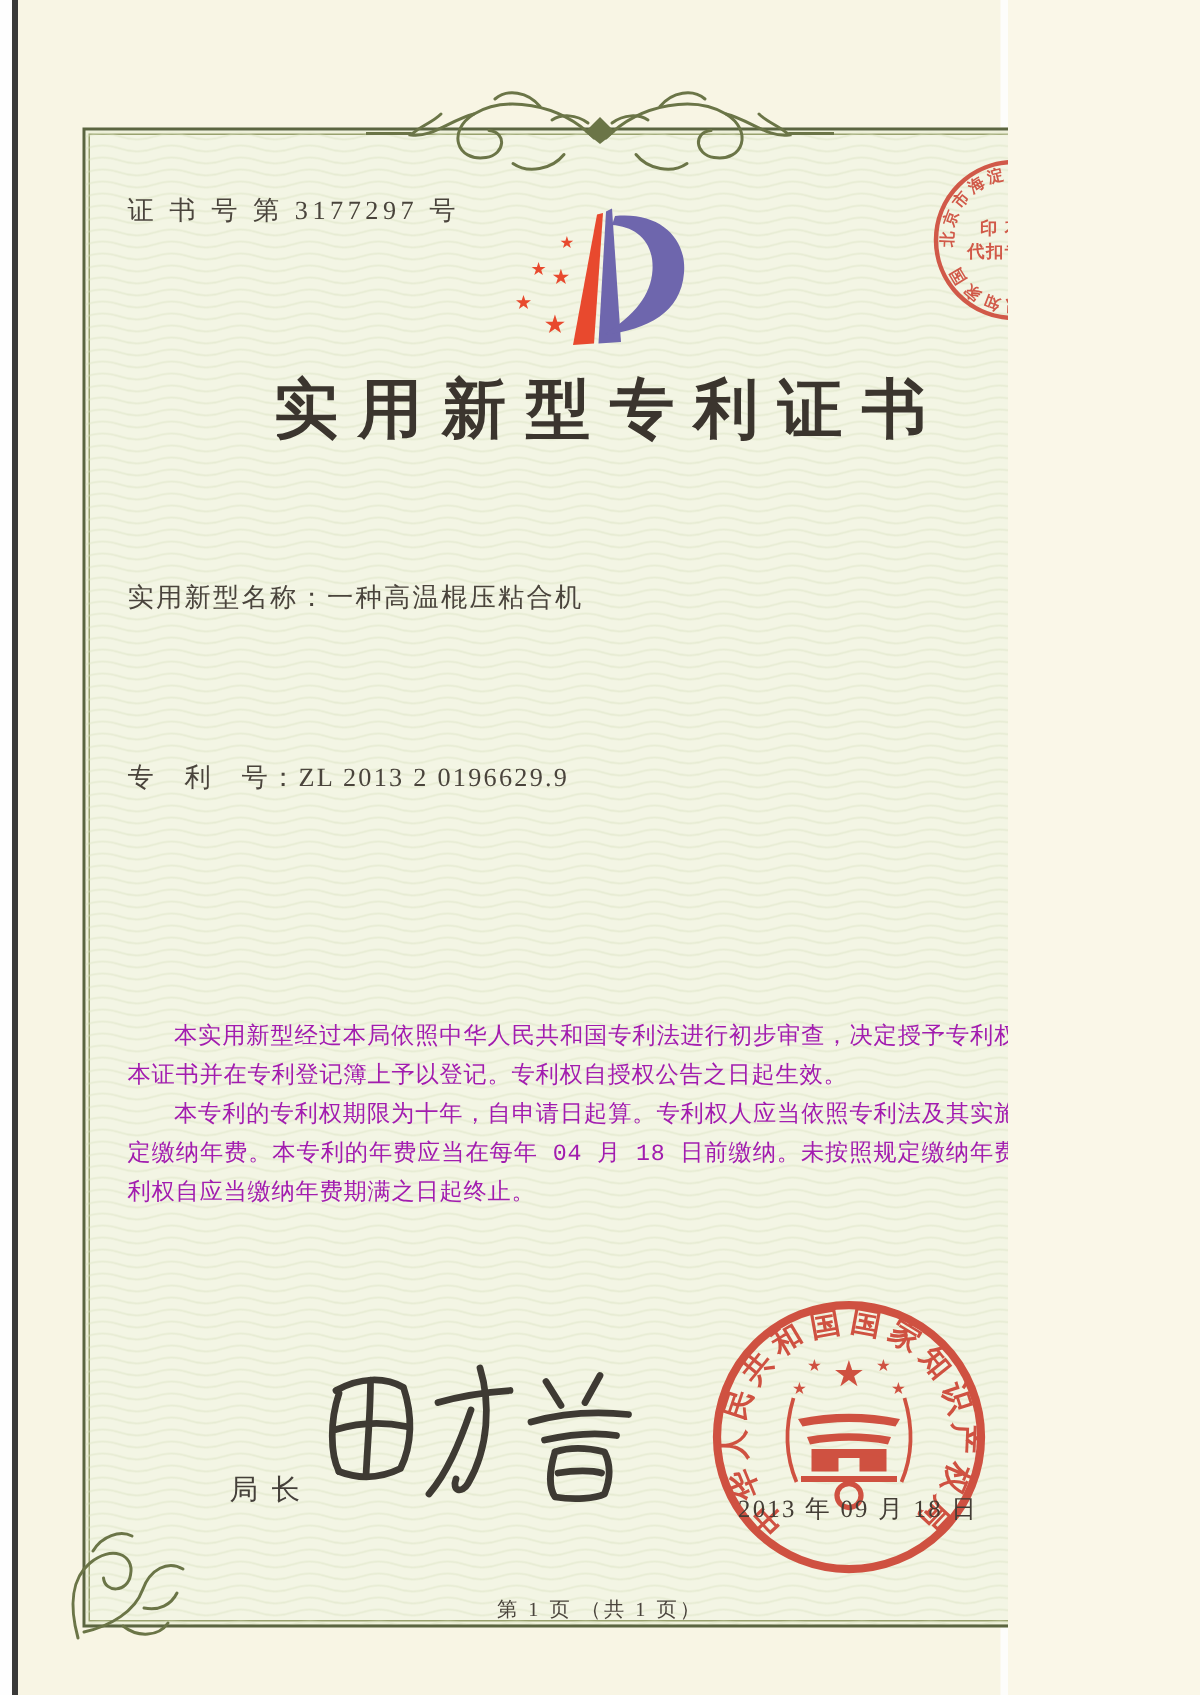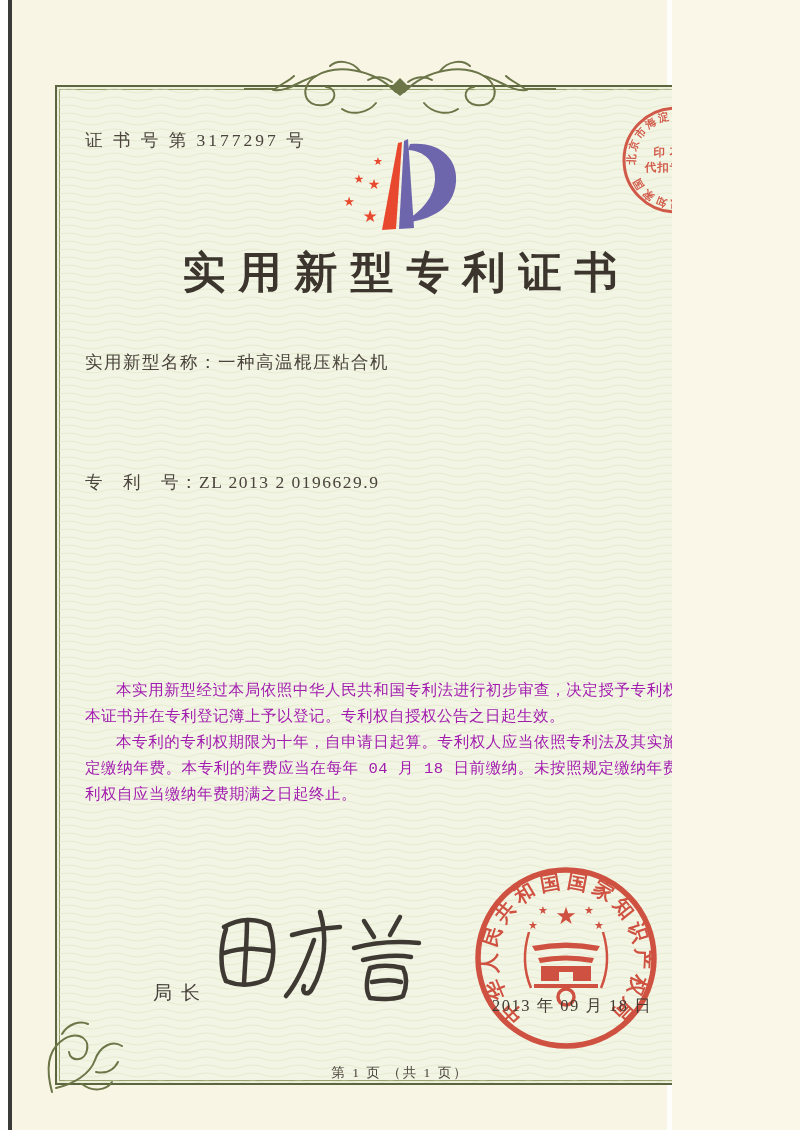--- a/index.html
+++ b/index.html
@@ -24,21 +24,21 @@
   .orn-bl  { left:32px;  top:1014px; width:95px; height:86px; }
   .orn-br  { left:673px; top:1014px; width:95px; height:86px; transform:scaleX(-1); }
 
   .cert-no { position:absolute; left:85px; top:128px; font-size:17.5px; color:#4a443c; letter-spacing:3px; }
 
   .logo { position:absolute; left:325px; top:134px; width:165px; height:118px; }
 
   .title { position:absolute; left:0; top:244px; width:800px; text-align:center;
            font-size:43px; font-weight:600; color:#3b352e; letter-spacing:13px; text-indent:13px; }
 
-  .field { position:absolute; left:85px; width:640px; font-size:17.5px; color:#4a443c; letter-spacing:1.5px; white-space:nowrap; }
+  .field { position:absolute; left:85px; width:640px; font-size:17.5px; color:#4a443c; letter-spacing:1.5px; white-space:nowrap;margin-top:36px; }
   .f0{top:350px}.f1{top:410px}.f2{top:470px}.f3{top:528px}.f4{top:586px}.f5{top:646px}
 
   .body-text { position:absolute; left:85px; top:678px; width:642px; font-size:15.5px;
                line-height:26px; color:#a21caf; text-align:justify;font-family:Liberation Mono, monospace; }
   .body-text p { text-indent:2em; letter-spacing:.5px; }
 
   .director { position:absolute; left:153px; top:980px; font-size:19px; color:#45403a; letter-spacing:9px; }
   .signature { position:absolute; left:212px; top:896px; width:215px; height:110px; }
 
   .stamp { position:absolute; opacity:.88; }

